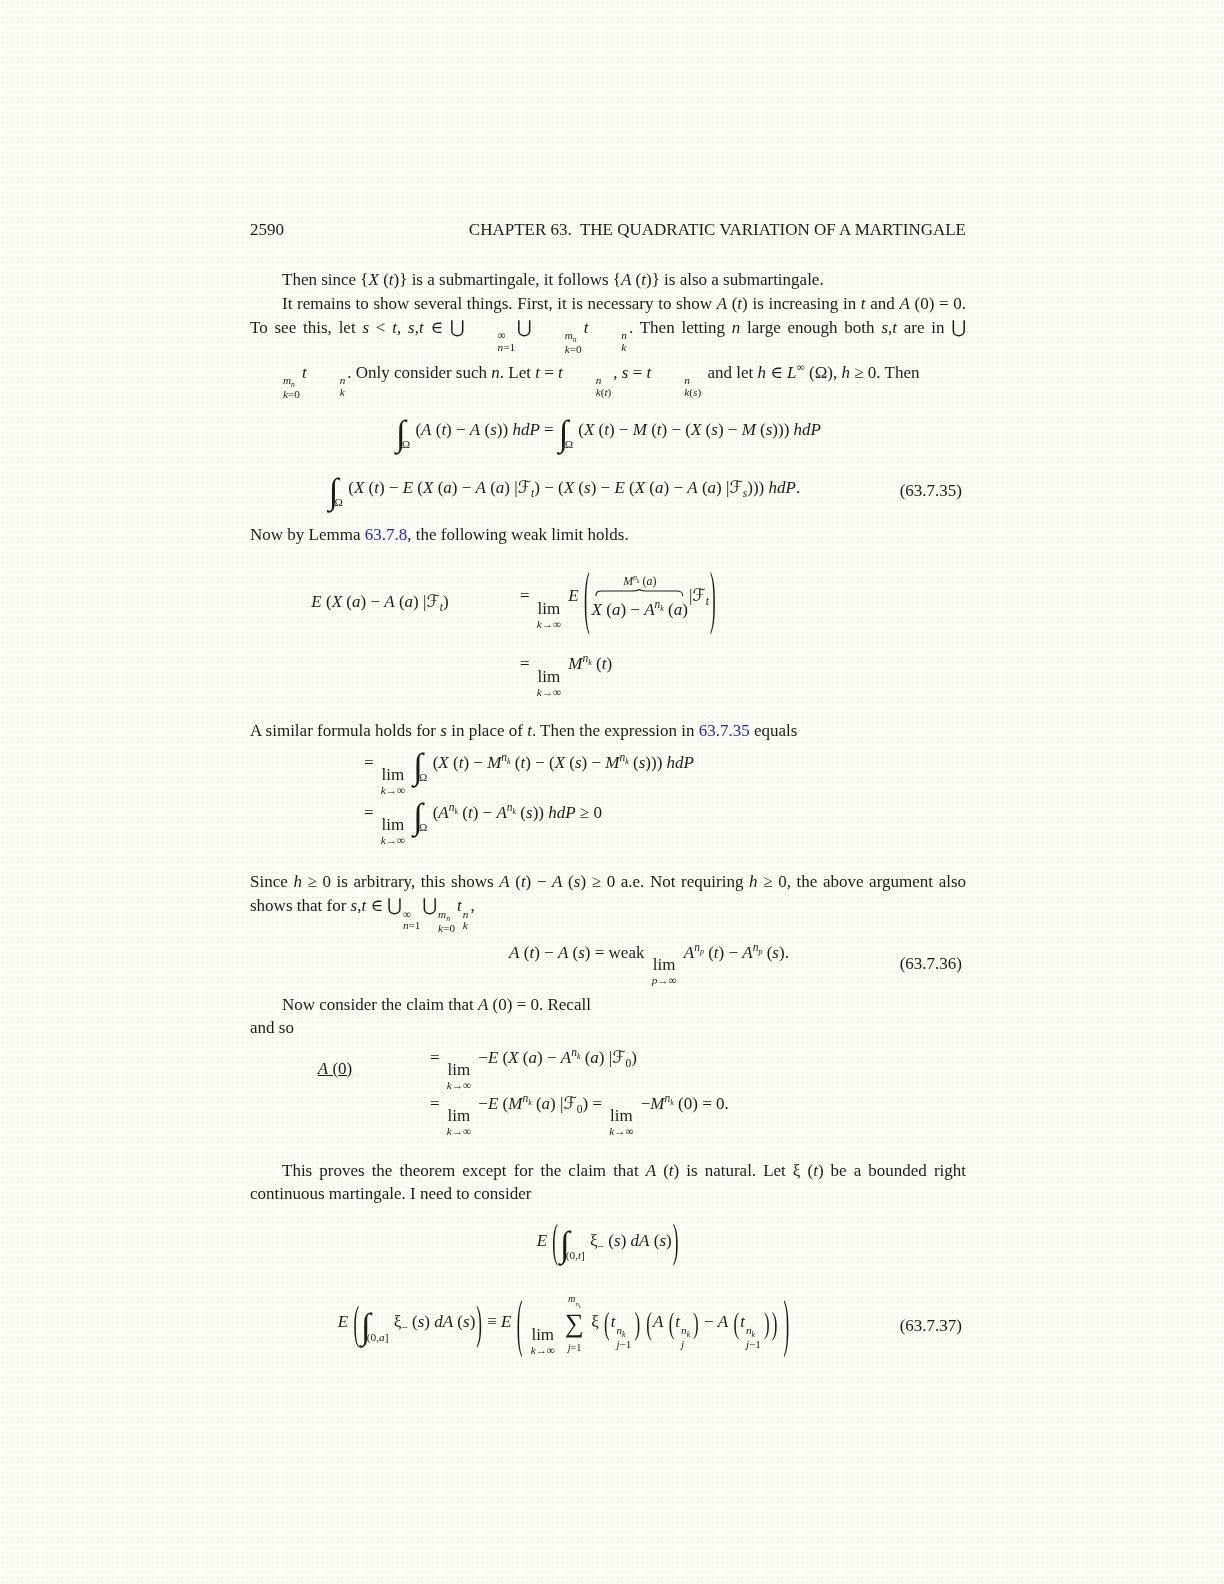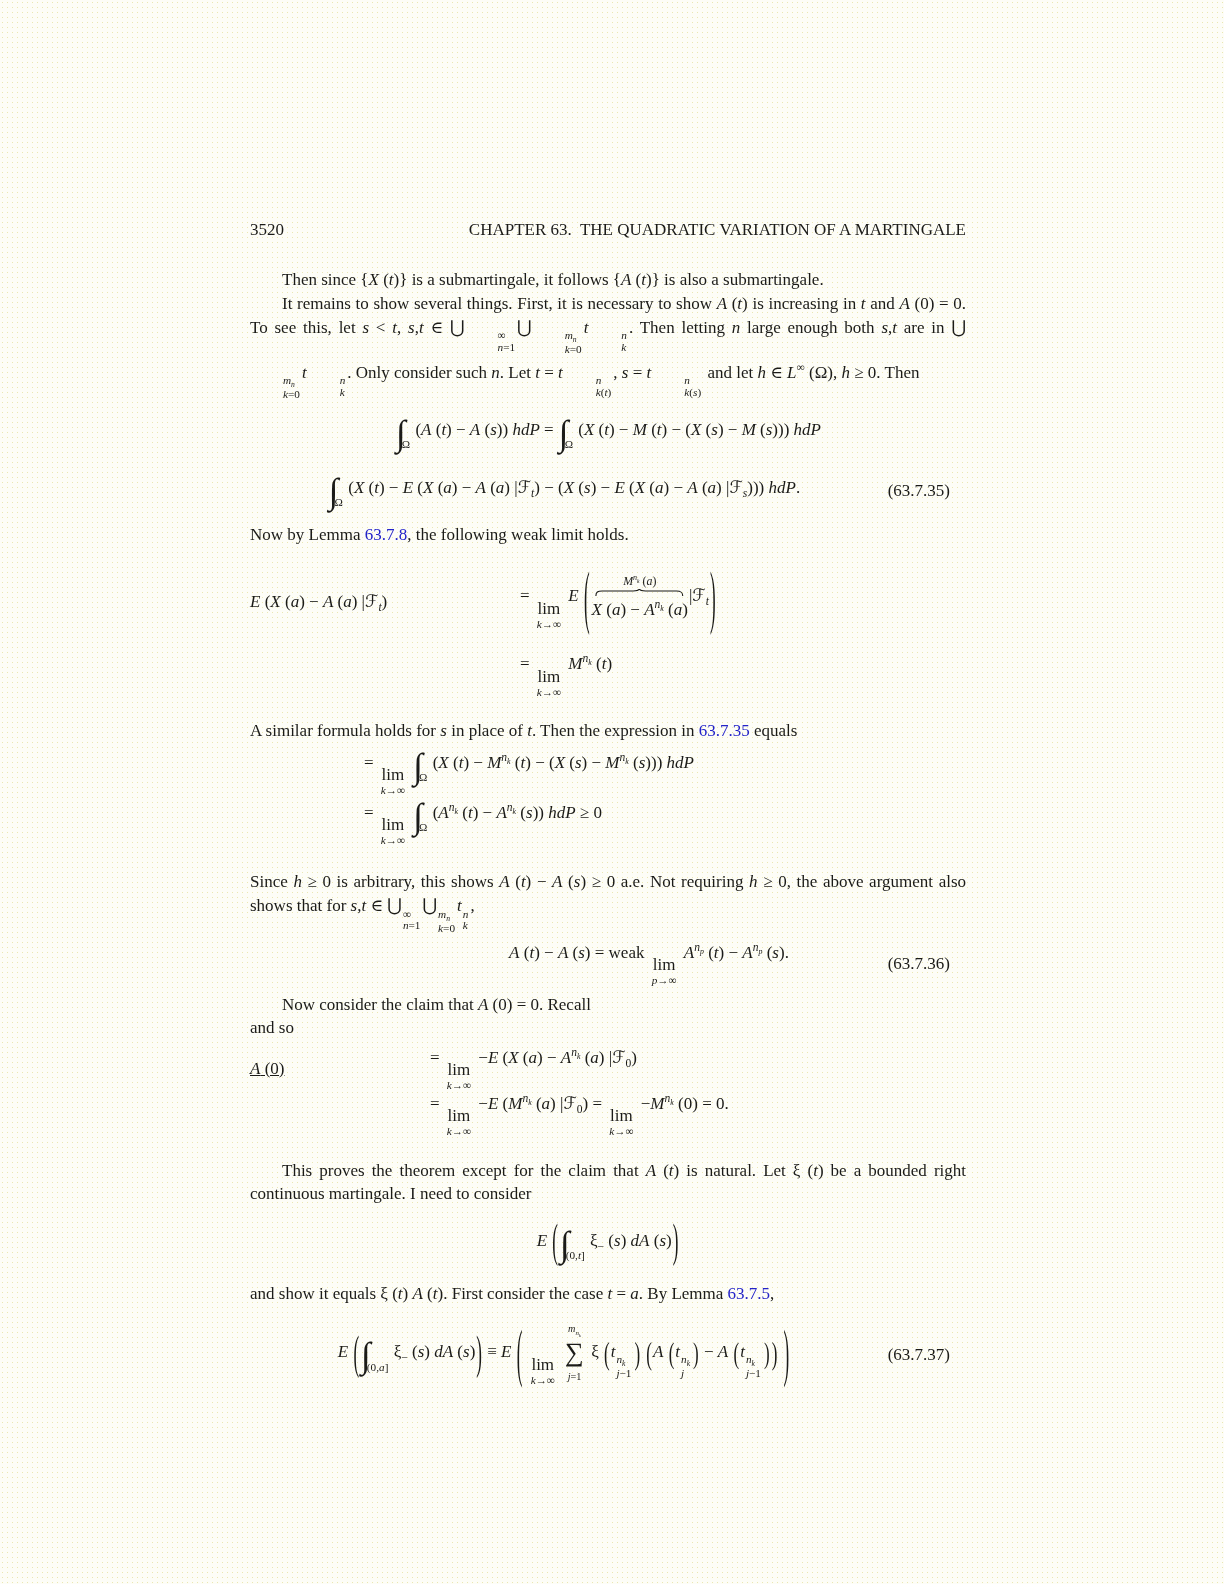--- a/index.html
+++ b/index.html
@@ -44,48 +44,48 @@
   .bp{display:inline-block;transform:scaleY(var(--sy,1.6));transform-origin:center;vertical-align:middle;line-height:1;margin:0 1px;}
   
   .ob{display:inline-flex;flex-direction:column;align-items:center;vertical-align:middle;margin:0 1px;}
   .ob .obl{font-size:0.7em;line-height:1.1;}
   .ob .obs{width:92%;height:7px;display:block;margin:1px 0 2px 0;}
   .ob .obc{display:block;}
   
   .eq{display:flex;align-items:center;justify-content:center;position:relative;margin:6px 0;}
   .eq .ebody{display:inline-block;}
   .eq.numbered{padding-right:88px;}
-  .eq .eqnum{position:absolute;right:16px;top:50%;transform:translateY(-50%);}
+  .eq .eqnum{position:absolute;right:4px;top:50%;transform:translateY(-50%);}
   .eq.shift-r{padding-left:170px;}
   .h52{min-height:52px;}
   .h64{min-height:64px;}
   .h40{min-height:40px;}
   .h88{min-height:88px;}
   
   .align{margin:6px 0;}
   .arow{display:flex;align-items:center;justify-content:flex-start;}
-  .al{flex:0 0 auto;text-align:left;}
+  .al{flex:0 0 auto;text-align:center;}
   .ar{flex:0 0 auto;margin-left:10px;text-align:left;}
   .w260{width:260px;}
   .w104{width:104px;}
   .w170{width:170px;text-decoration:underline;}
   .rh100{min-height:100px;}
   .rh50{min-height:50px;}
   .rh42{min-height:42px;}
   .mb6{margin-bottom:6px;}
   .mt8{margin-top:21px;}
   .mt10{}
 </style>
 </head>
 <body>
 
 <div class="page-col">
 
   <div class="header">
-    <span>3520</span>
+    <span>2590</span>
     <span>CHAPTER 63.&nbsp; THE QUADRATIC VARIATION OF A MARTINGALE</span>
   </div>
 
   <p class="indent">Then since {<i>X</i> (<i>t</i>)} is a submartingale, it follows {<i>A</i> (<i>t</i>)} is also a submartingale.</p>
   <p class="indent mb6">It remains to show several things.  First, it is necessary to show <i>A</i> (<i>t</i>) is increasing in <i>t</i> and <i>A</i> (0) = 0. To see this, let <i>s</i> &lt; <i>t</i>, <i>s</i>,<i>t</i> ∈ <span class="nu">⋃</span><span class="ss">
         <span class="t">∞</span>
         <span class="b"><i>n</i>=1</span>
       </span><span class="nu">⋃</span><span class="ss">
         <span class="t"><i>m<sub>n</sub></i></span>
         <span class="b"><i>k</i>=0</span>
@@ -220,21 +220,20 @@
 
   <p class="indent mt8">This proves the theorem except for the claim that <i>A</i> (<i>t</i>) is natural. Let ξ (<i>t</i>) be a bounded right continuous martingale. I need to consider</p>
 
   <div class="eq h64">
     <span class="ebody"><i>E</i> <span class="bp" style="--sy:2.7">(</span><span class="bigint">
           <span class="igl">∫</span>
           <span class="isub">(0,<i>t</i>]</span>
         </span> ξ<sub>−</sub> (<i>s</i>) <i>dA</i> (<i>s</i>)<span class="bp" style="--sy:2.7">)</span></span>
   </div>
 
-  <p>and show it equals ξ (<i>t</i>) <i>A</i> (<i>t</i>). First consider the case <i>t</i> = <i>a</i>. By Lemma <a class="ref">63.7.5</a>,</p>
 
   <div class="eq numbered h88">
     <span class="ebody"><i>E</i> <span class="bp" style="--sy:2.7">(</span><span class="bigint">
           <span class="igl">∫</span>
           <span class="isub">(0,<i>a</i>]</span>
         </span> ξ<sub>−</sub> (<i>s</i>) <i>dA</i> (<i>s</i>)<span class="bp" style="--sy:2.7">)</span> ≡ <i>E</i> <span class="bp" style="--sy:3.7">(</span> <span class="lim">
           <span class="lw">lim</span>
           <span class="lb"><i>k</i>→∞</span>
         </span> <span class="sum">
           <span class="st"><i>m<sub>n<sub>k</sub></sub></i></span>

